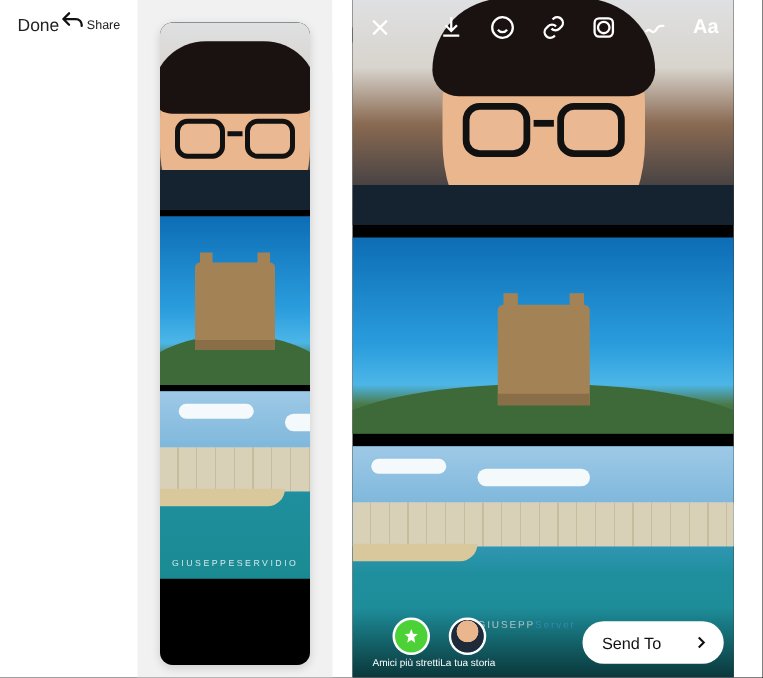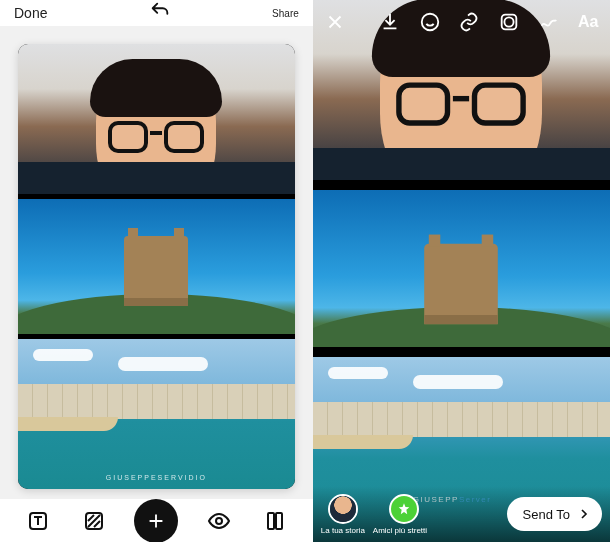--- a/index.html
+++ b/index.html
@@ -1,20 +1,20 @@
 <!DOCTYPE html>
 <html><head>
 <meta charset="utf-8">
 <style>
   * { box-sizing: border-box; margin: 0; padding: 0; }
   body { font-family: -apple-system, Helvetica, Arial, sans-serif; background: #fff; }
   .container { display: flex; width: 610px; height: 542px; }
 
   
-  .left-panel { width: 321px; height: 542px; background: #fff; display: flex; flex-direction: column; position: relative; }
+  .left-panel { width: 282px; height: 542px; background: #fff; display: flex; flex-direction: row; position: relative; }
   .left-header { height: 40px; display: flex; align-items: center; justify-content: space-between; padding: 0 14px; background: #fff; }
   .left-header .done { font-size: 14px; color: #222; }
   .left-header .share { font-size: 10px; color: #222; }
   .left-header .undo svg { width: 22px; height: 22px; }
 
   .canvas-wrap { flex: 1; background: #f1f1f1; padding: 18px 18px 10px 18px; display: flex; align-items: stretch; }
   .collage-card { background: #000; border-radius: 10px; width: 100%; box-shadow: 0 2px 8px rgba(0,0,0,0.15); display: flex; flex-direction: column; gap: 5px; padding: 0; overflow: hidden; }
   .photo { width: 100%; position: relative; }
   .photo.p1 { height: 150px; }
   .photo.p2 { height: 135px; }
@@ -74,21 +74,21 @@
   .right-footer { position:absolute; bottom:0; left:0; right:0; height:56px; display:flex; align-items:center; padding: 0 8px; background: linear-gradient(180deg, rgba(0,0,0,0) 0%, rgba(0,0,0,0.6) 100%); z-index:10; }
   .avatar { width:30px; height:30px; border-radius:50%; background:#a88; border:2px solid #fff; overflow:hidden; }
   .avatar .mini-face { width:100%; height:100%; background: radial-gradient(circle at 50% 35%, #e9b68e 40%, #1e2a3a 42%); }
   .star-badge { width:30px; height:30px; border-radius:50%; background:#4cd137; border:2px solid #fff; display:flex; align-items:center; justify-content:center; margin-left:8px; }
   .star-badge svg { width:14px; height:14px; fill:#fff; }
   .flabel { font-size:8px; color:#fff; text-align:center; margin-top:2px; white-space:nowrap; }
   .fitem { display:flex; flex-direction:column; align-items:center; }
   .watermark2 { position:absolute; bottom:38px; left:100px; font-size:8px; letter-spacing:1.5px; color:rgba(255,255,255,.75); z-index:5; }
   .watermark2 .srv { color:#3aa0d0; }
 
-  .send-pill { margin-left:auto; background:#fff; border-radius:20px; height:34px; padding: 0 10px 0 16px; display:flex; align-items:center; gap:6px; }
+  .send-pill { margin-left:auto; background:#fff; border-radius:20px; height:34px; padding: 0 10px 0 16px; display:flex; align-items:center; gap:24px; }
   .send-pill span { font-size:13px; color:#111; }
   .send-pill svg { width:16px; height:16px; stroke:#111; fill:none; stroke-width:2.5; }
 
 </style>
 </head>
 <body>
 
 <div class="container">
 
   <div class="left-panel">
@@ -227,34 +227,34 @@
           </svg>
       </div>
       <div class="ricon txt">Aa</div>
     </div>
 
     <div class="watermark2">
       <span>GIUSEPP</span><span class="srv">Server</span>
     </div>
 
     <div class="right-footer">
+      <div class="fitem" style="margin-left:8px;">
+        <div class="star-badge">
+          <svg viewBox="0 0 24 24">
+              <path d="M12 2l2.5 6.5L21 9l-5 4.5L17.5 21 12 17l-5.5 4L8 13.5 3 9l6.5-.5z"></path>
+            </svg>
+        </div>
+        <div class="flabel">Amici più stretti</div>
+      </div>
       <div class="fitem">
         <div class="avatar">
             <div class="mini-face"></div>
           </div>
         <div class="flabel">La tua storia</div>
       </div>
-      <div class="fitem" style="margin-left:8px;">
-        <div class="star-badge">
-          <svg viewBox="0 0 24 24">
-              <path d="M12 2l2.5 6.5L21 9l-5 4.5L17.5 21 12 17l-5.5 4L8 13.5 3 9l6.5-.5z"></path>
-            </svg>
-        </div>
-        <div class="flabel">Amici più stretti</div>
-      </div>
       <div class="send-pill">
         <span>Send To</span>
         <svg viewBox="0 0 24 24">
             <path d="M9 6l6 6-6 6"></path>
           </svg>
       </div>
     </div>
   </div>
 
 </div>

